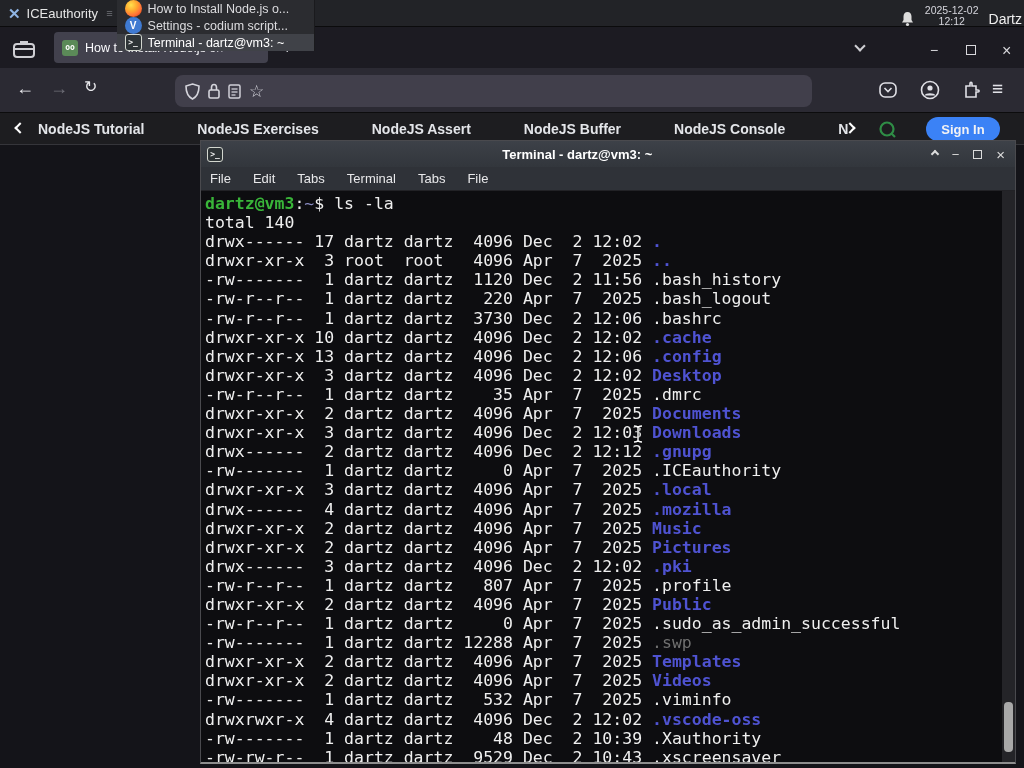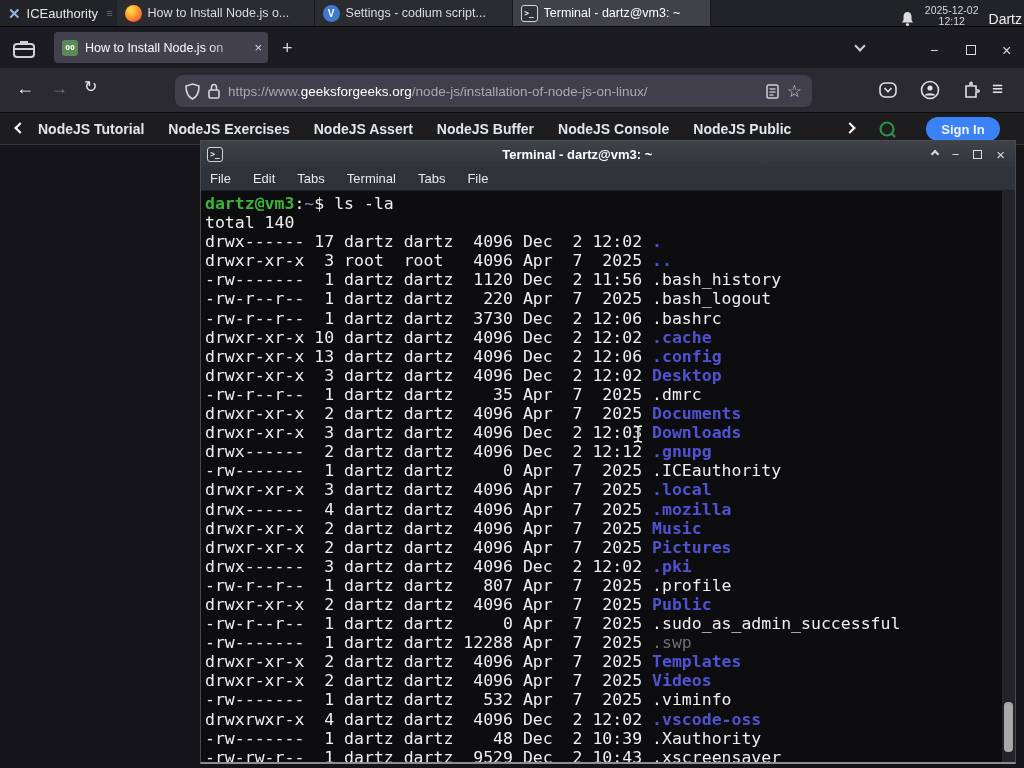--- a/index.html
+++ b/index.html
@@ -6,21 +6,21 @@
   html,body { width:1024px; height:768px; overflow:hidden; background:#141419;
               font-family:"Liberation Sans", sans-serif; }
 
   
   .panel { position:absolute; left:0; top:0; width:1024px; height:27px;
            background:#222327; border-bottom:1px solid #0b0b0c;
            display:flex; align-items:center; color:#e6e6e6; font-size:13px; z-index:40; }
   .apps-btn { display:flex; align-items:center; gap:6px; padding:0 8px; height:100%; }
   .apps-x { color:#8fb4e3; font-weight:bold; font-size:15px; line-height:1; }
   .panel-sep { color:#6f7075; font-size:11px; margin:0 4px 0 0; }
-  .win-btns { display:flex; height:100%; }
+  .win-btns { display:flex; height:100%;flex-direction:column; }
   .win-btn { width:198px; height:100%; display:flex; align-items:center; gap:6px;
              padding:0 8px; background:#2b2c30; border-right:1px solid #1a1a1d;
              font-size:12.5px; color:#dcdcdf; }
   .win-btn .lbl { white-space:nowrap; overflow:hidden; text-overflow:ellipsis; }
   .win-btn.active { background:#404248; color:#fff; }
   .ic { width:17px; height:17px; display:inline-flex; align-items:center;
         justify-content:center; flex:0 0 auto; border-radius:3px; }
   .ic-firefox { border-radius:50%;
         background:radial-gradient(circle at 35% 30%, #ffe14d 0%, #ffa62e 38%, #ff7139 65%, #d64000 90%); }
   .ic-codium { border-radius:50%; background:#3f7ad1; color:#fff;
@@ -83,21 +83,21 @@
   .hamburger { position:absolute; left:992px; top:78px; color:#e0e0e6; font-size:19px; }
   .hamburger::after { content:"≡"; }
 
   
   .page { position:absolute; left:0; top:113px; width:1024px; height:655px;
           background:#141419; z-index:10; }
   .site-nav { position:absolute; left:0; top:0; width:1024px; height:32px;
           background:#1d1d20; border-bottom:1px solid #35353a; display:flex;
           align-items:center; color:#e3e5e9; font-size:14px; font-weight:600; }
   .site-nav .chev { border-color:#ffffff; }
-  .nav-items { display:flex; gap:24px; margin-left:38px; white-space:nowrap;
+  .nav-items { display:flex; gap:53px; margin-left:38px; white-space:nowrap;
                overflow:hidden; width:810px; }
   .nav-chev-l { position:absolute; left:16px; top:11px; }
   .nav-chev-r { position:absolute; left:846px; top:11px; }
   .gfg-search { position:absolute; left:878px; top:7px; }
   .signin { position:absolute; left:926px; top:4px; width:74px; height:24px;
             background:#3b82f6; border-radius:13px; color:#f2f2f4; font-size:13px;
             font-weight:600; display:flex; align-items:center; justify-content:center; }
 
   
   .term-win { position:absolute; left:200px; top:140px; width:816px; height:624px;
@@ -194,21 +194,20 @@
 <span class="navic nav-fwd" style="z-index:31;"></span>
 <span class="navic nav-reload" style="z-index:31;"></span>
 <div class="urlbar" style="z-index:31;">
   <svg width="15" height="17" viewBox="0 0 15 17">
     <path d="M7.5 1 L14 3 C14 9 12.5 13.5 7.5 16 C2.5 13.5 1 9 1 3 Z" fill="none" stroke="#d5d5dc" stroke-width="1.6"></path>
   </svg>
   <svg width="12" height="16" viewBox="0 0 12 16">
     <rect x="1" y="7" width="10" height="8" rx="1.5" fill="none" stroke="#d5d5dc" stroke-width="1.6"></rect>
     <path d="M3.5 7 L3.5 4.5 C3.5 2.8 4.6 1.5 6 1.5 C7.4 1.5 8.5 2.8 8.5 4.5 L8.5 7" fill="none" stroke="#d5d5dc" stroke-width="1.6"></path>
   </svg>
-  <span class="url-text"><span>https://www.</span><span class="url-domain">geeksforgeeks.org</span><span>/node-js/installation-of-node-js-on-linux/</span></span>
   <svg width="13" height="15" viewBox="0 0 13 15">
     <rect x="1" y="1" width="11" height="13" rx="1.5" fill="none" stroke="#d0d0d8" stroke-width="1.5"></rect>
     <line x1="3.5" y1="5" x2="9.5" y2="5" stroke="#d0d0d8" stroke-width="1.3"></line>
     <line x1="3.5" y1="8" x2="9.5" y2="8" stroke="#d0d0d8" stroke-width="1.3"></line>
     <line x1="3.5" y1="11" x2="7.5" y2="11" stroke="#d0d0d8" stroke-width="1.3"></line>
   </svg>
   <span style="color:#d0d0d8;font-size:17px;">☆</span>
 </div>
 <div class="tb-right" style="left:878px;gap:22px;z-index:31;">
   <svg width="20" height="20" viewBox="0 0 20 20">

